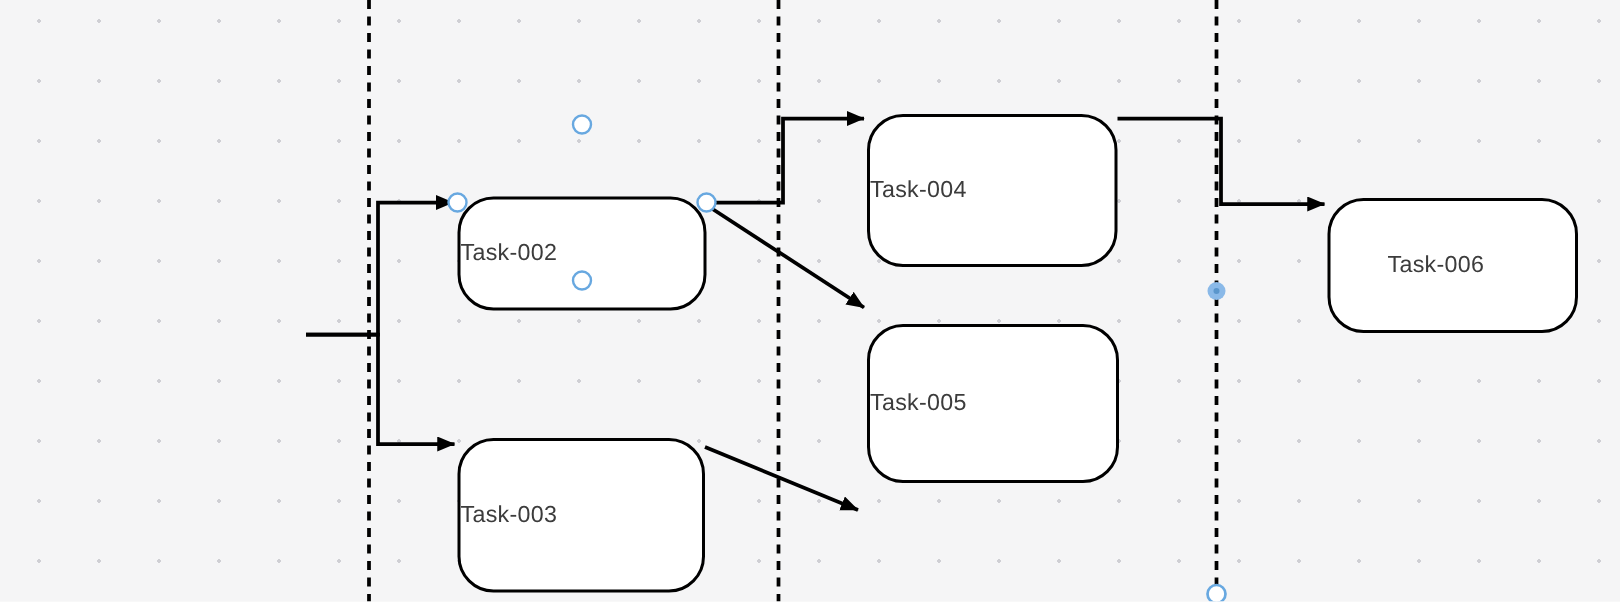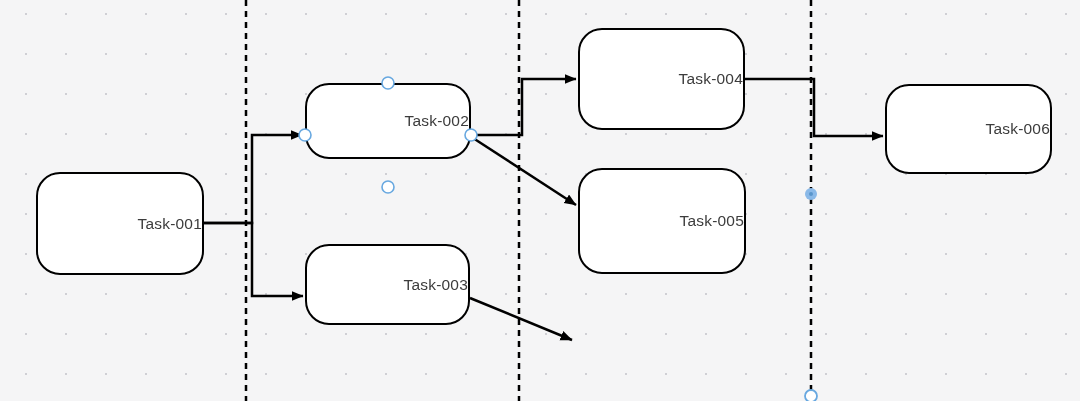--- a/index.html
+++ b/index.html
@@ -29,22 +29,23 @@
   .handles-layer circle { pointer-events: auto; }
   .node {
     position: absolute;
     z-index: 2;
     box-sizing: border-box;
     background: #ffffff;
     border: 2.5px solid #000000;
     border-radius: 24px;
     display: flex;
     align-items: center;
-    justify-content: flex-end;
+    justify-content: flex-start;
     cursor: default;
+    margin-top: 48px;
   }
   .node-label {
     font-size: 15.5px;
     color: #3c3c3c;
     letter-spacing: 0.2px;
     white-space: nowrap;
   }
 </style>
 </head>
 <body>
@@ -63,29 +64,26 @@
     <line x1="811" y1="0" x2="811" y2="390" stroke="#000000" stroke-width="2.5" stroke-dasharray="6 5"></line>
 
     <path d="M 204 223 L 252 223 L 252 135 L 302 135" fill="none" stroke="#000000" stroke-width="2.5" marker-end="url(#arrow)"></path>
     <path d="M 204 223 L 252 223 L 252 296 L 303 296" fill="none" stroke="#000000" stroke-width="2.5" marker-end="url(#arrow)"></path>
     <path d="M 471 135 L 522 135 L 522 79 L 576 79" fill="none" stroke="#000000" stroke-width="2.5" marker-end="url(#arrow)"></path>
     <path d="M 473 138 L 576 205" fill="none" stroke="#000000" stroke-width="2.5" marker-end="url(#arrow)"></path>
     <path d="M 470 298 L 572 340" fill="none" stroke="#000000" stroke-width="2.5" marker-end="url(#arrow)"></path>
     <path d="M 745 79 L 814 79 L 814 136 L 883 136" fill="none" stroke="#000000" stroke-width="2.5" marker-end="url(#arrow)"></path>
   </svg>
 
-  <div class="node" style="left:36px; top:172px; width:168px; height:103px;">
-    <span class="node-label">Task-001</span>
-  </div>
 
   <div class="node" style="left:305px; top:83px; width:166px; height:76px;">
     <span class="node-label">Task-002</span>
   </div>
 
-  <div class="node" style="left:305px; top:244px; width:165px; height:81px;">
+  <div class="node" style="left:305px; top:244px; width:165px; height:103px;">
     <span class="node-label">Task-003</span>
   </div>
 
   <div class="node" style="left:578px; top:28px; width:167px; height:102px;">
     <span class="node-label">Task-004</span>
   </div>
 
   <div class="node" style="left:578px; top:168px; width:168px; height:106px;">
     <span class="node-label">Task-005</span>
   </div>

